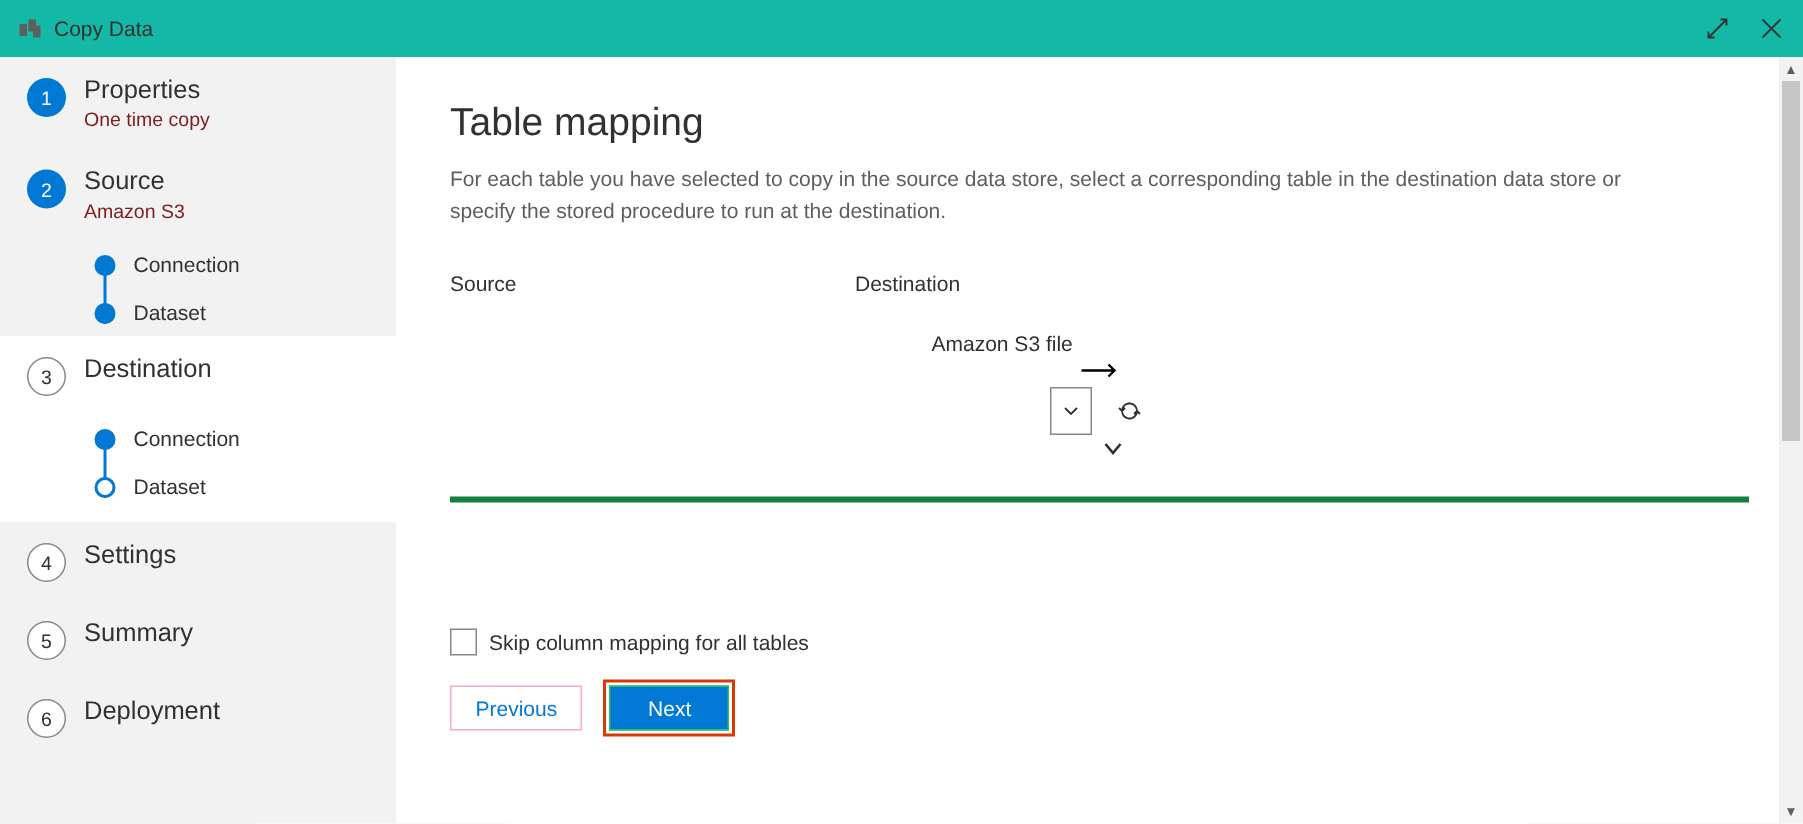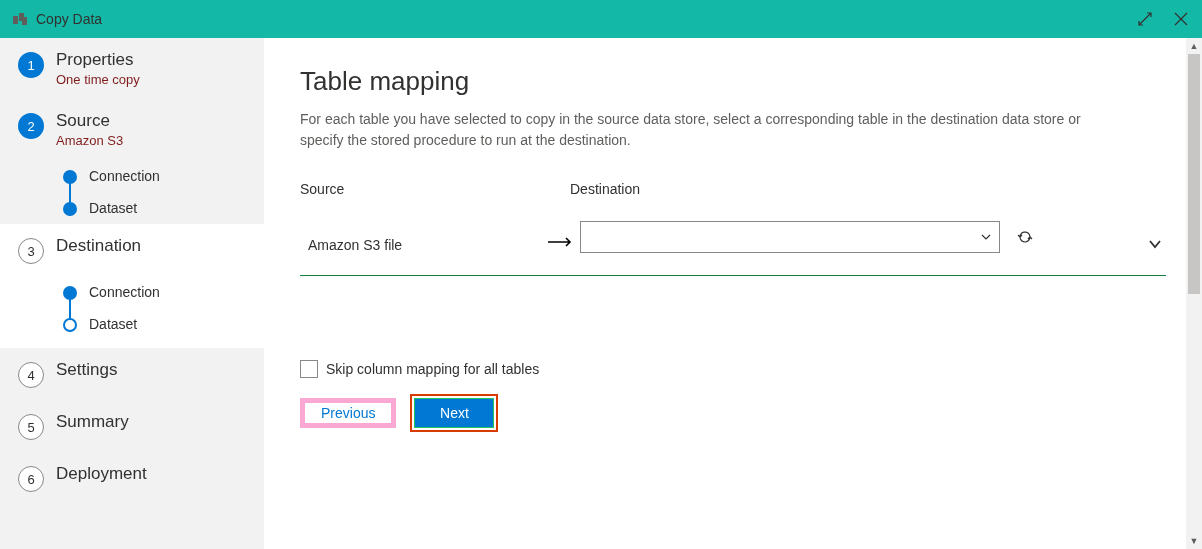--- a/index.html
+++ b/index.html
@@ -96,23 +96,24 @@
       position: relative;
     }
     .main h1 { font-size: 26px; font-weight: 400; color: #323130; margin-bottom: 12px; }
     .main-desc { font-size: 14px; color: #605e5c; line-height: 1.5; margin-bottom: 30px; max-width: 820px; }
     .table-area { width: 100%; }
     .table-headers { display: flex; font-size: 14px; color: #323130; margin-bottom: 12px; }
     .col-source { width: 270px; }
     .col-dest { flex: 1; }
     .table-row {
       display: flex;
-      align-items: flex-end;
+      align-items: center;
       padding: 12px 0 22px 0;
-      border-bottom: 1px solid #15803d;
+      border-bottom: 4px solid #15803d;
+      flex-direction: column;
     }
     .src-cell { width: 240px; font-size: 14px; color: #323130; padding-left: 8px; }
     .arrow-cell { width: 40px; text-align: center; font-size: 18px; }
     .dest-cell { flex: 1; display: flex; align-items: center; gap: 12px; }
     .dest-select {
       flex: 1;
       max-width: 420px;
       height: 32px;
       border: 1px solid #8a8886;
       background: #fff;
@@ -147,21 +148,21 @@
     .btn {
       height: 30px;
       padding: 0 16px;
       font-size: 14px;
       cursor: pointer;
       display: inline-flex;
       align-items: center;
       justify-content: center;
       min-width: 80px;
     }
-    .btn-secondary { background: #fff; color: #0078d4; border: 5px solid #f9a8d4; }
+    .btn-secondary { background: #fff; color: #0078d4; border: 1px solid #f9a8d4; }
     .btn-primary { background: #0078d4; color: #fff; border: 1px solid #22c55e; }
     .btn-highlight { outline: 2px solid #d83b01; outline-offset: 2px; }
     .scrollbar-track {
       position: absolute;
       right: 0;
       top: 0;
       bottom: 0;
       width: 16px;
       background: #f2f2f2;
     }

